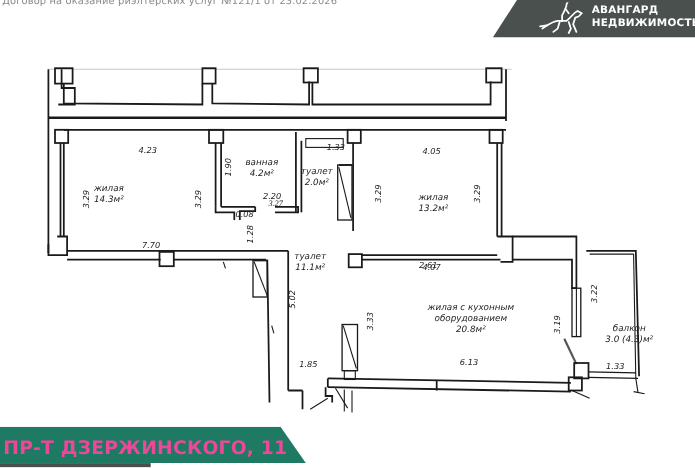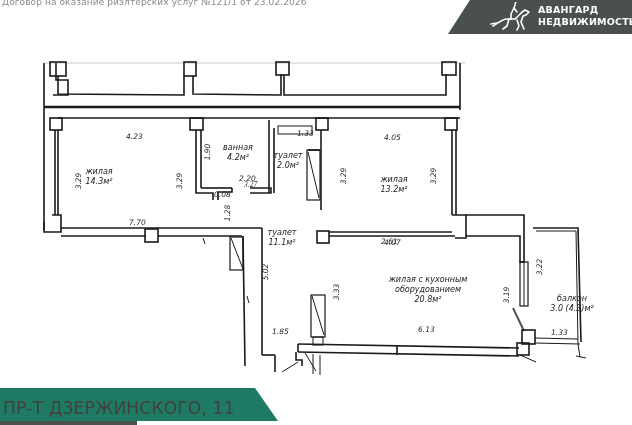--- a/index.html
+++ b/index.html
@@ -28,22 +28,22 @@
     font-size: 8px; color: #222; white-space: nowrap; line-height: 10px;
   }
   .lbl.c { text-align: center; transform: translateX(-50%); }
   .dim { font-size: 7.5px; }
   .vert { transform: rotate(-90deg); transform-origin: center center; }
   .address {
     position: absolute; left: 0; top: 388px; height: 37px;
   }
   .address svg { position: absolute; left: 0; top: 0; }
   .address-text {
-    position: absolute; left: 3px; top: 10px; color: #404040;
-    font-family: "DejaVu Sans", sans-serif; font-weight: normal; font-size: 17px;
+    position: absolute; left: 3px; top: 10px; color: #ec4899;
+    font-family: "DejaVu Sans", sans-serif; font-weight: bold; font-size: 17px;
     white-space: nowrap; letter-spacing: 0.2px;
   }
 </style>
 </head>
 <body>
 
 <div class="contract">Договор на оказание риэлтерских услуг №121/1 от 23.02.2026</div>
 
 <div class="brand">
   <svg class="bg" width="184" height="34" viewBox="0 0 184 34">

